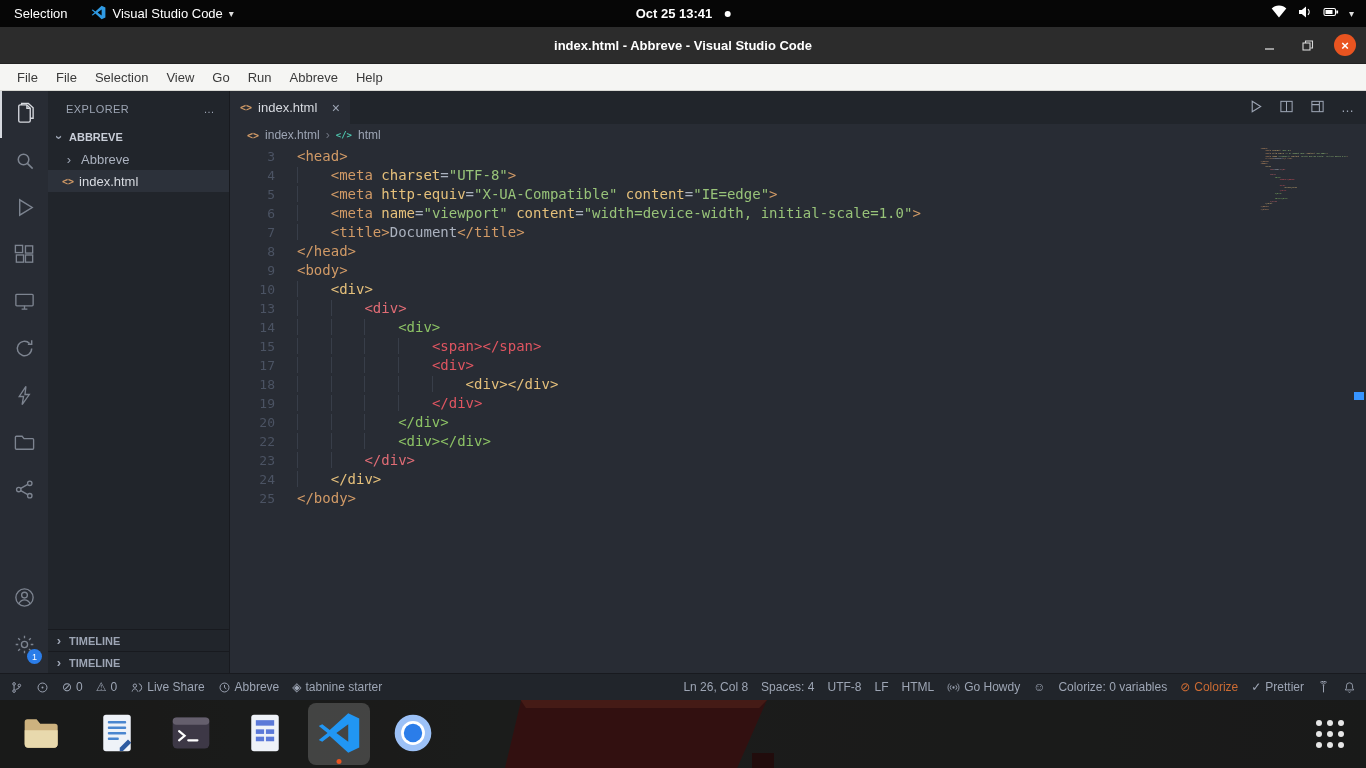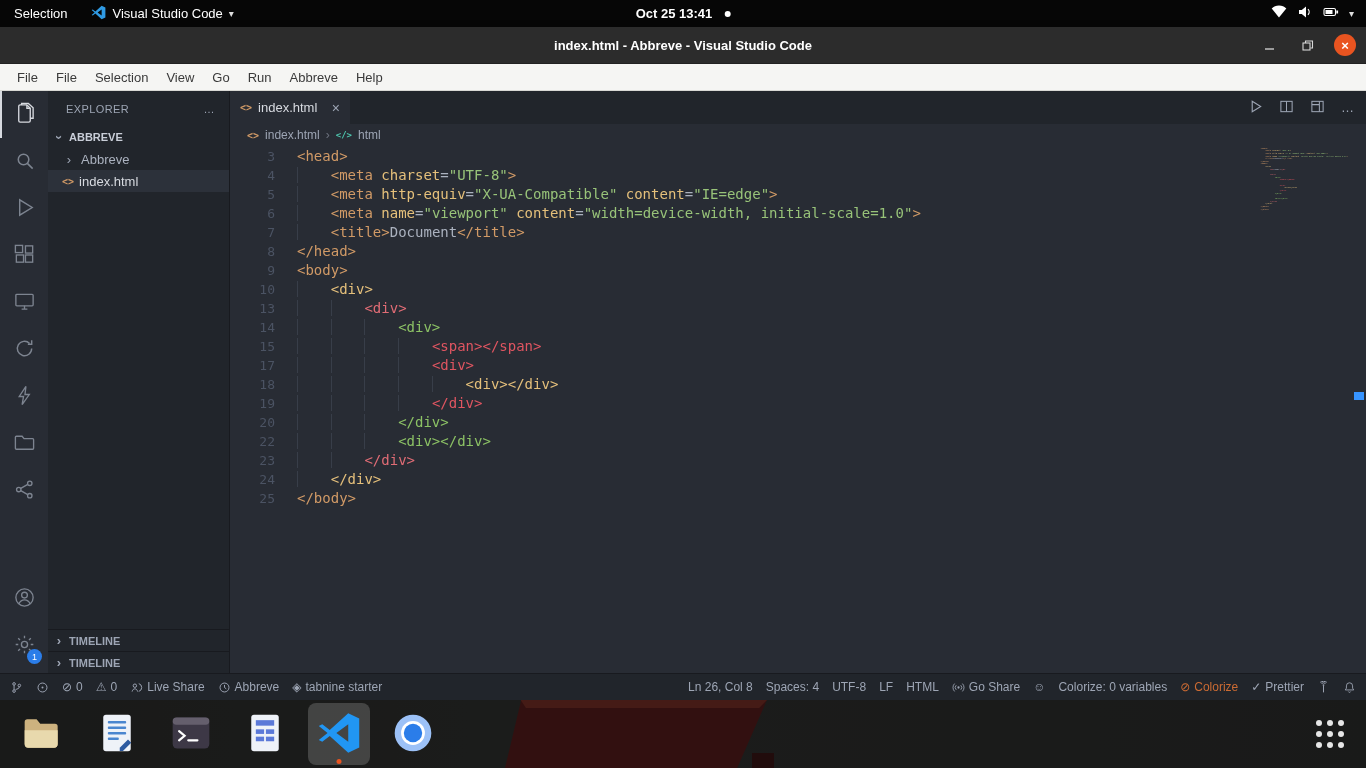--- a/index.html
+++ b/index.html
@@ -420,21 +420,21 @@
       <div class="sb-item">
         <span>HTML</span>
       </div>
       <div class="sb-item">
         <span class="sb-ic">
           <svg viewBox="0 0 16 16" fill="none" stroke="currentColor" stroke-width="1.1">
             <circle cx="8" cy="8" r="1.4" fill="currentColor" stroke="none"></circle>
             <path d="M5.2 10.8a4 4 0 0 1 0-5.6M10.8 5.2a4 4 0 0 1 0 5.6M3.2 12.8a6.8 6.8 0 0 1 0-9.6M12.8 3.2a6.8 6.8 0 0 1 0 9.6"></path>
           </svg>
         </span>
-        <span>Go Share</span>
+        <span>Go Howdy</span>
       </div>
       <div class="sb-item">
         <span class="sb-ic">☺</span>
       </div>
       <div class="sb-item">
         <span>Colorize: 0 variables</span>
       </div>
       <div class="sb-item" style="color: rgb(204, 107, 51);">
         <span class="sb-ic">⊘</span>
         <span>Colorize</span>

